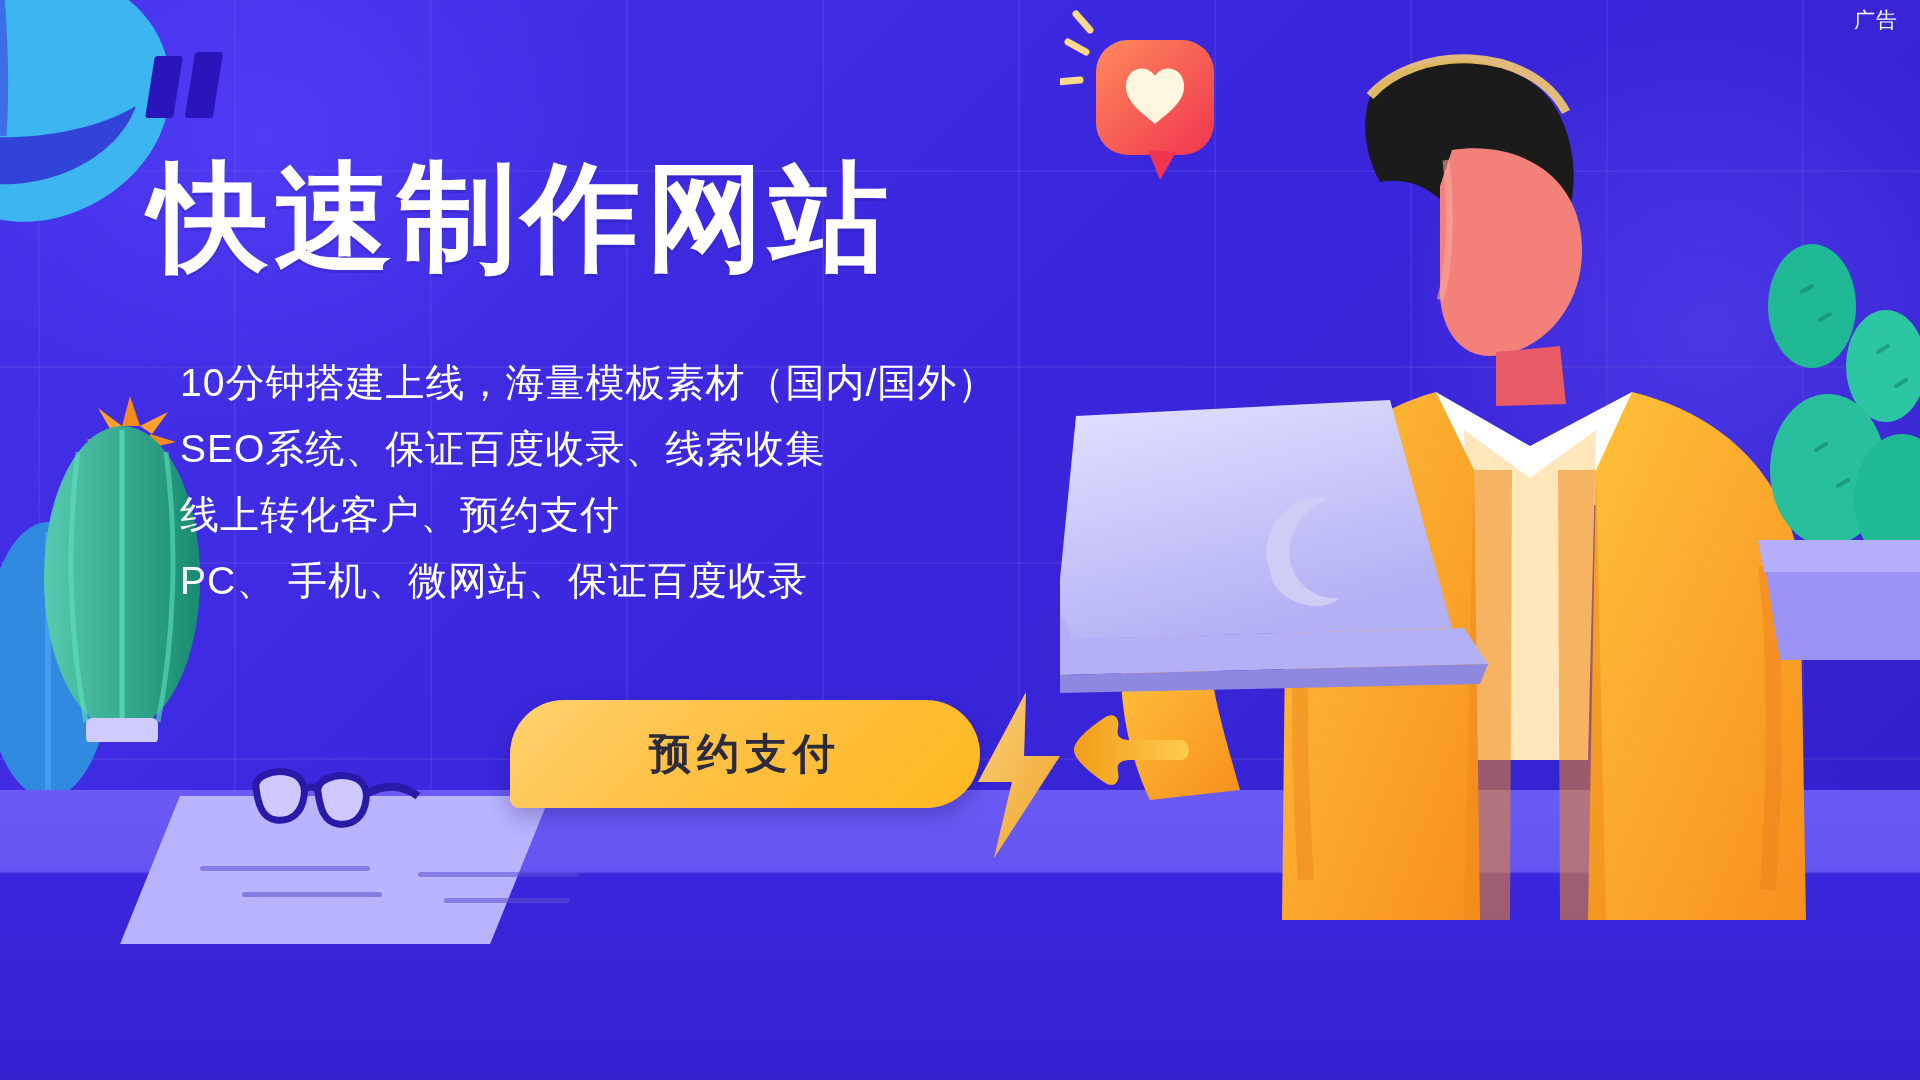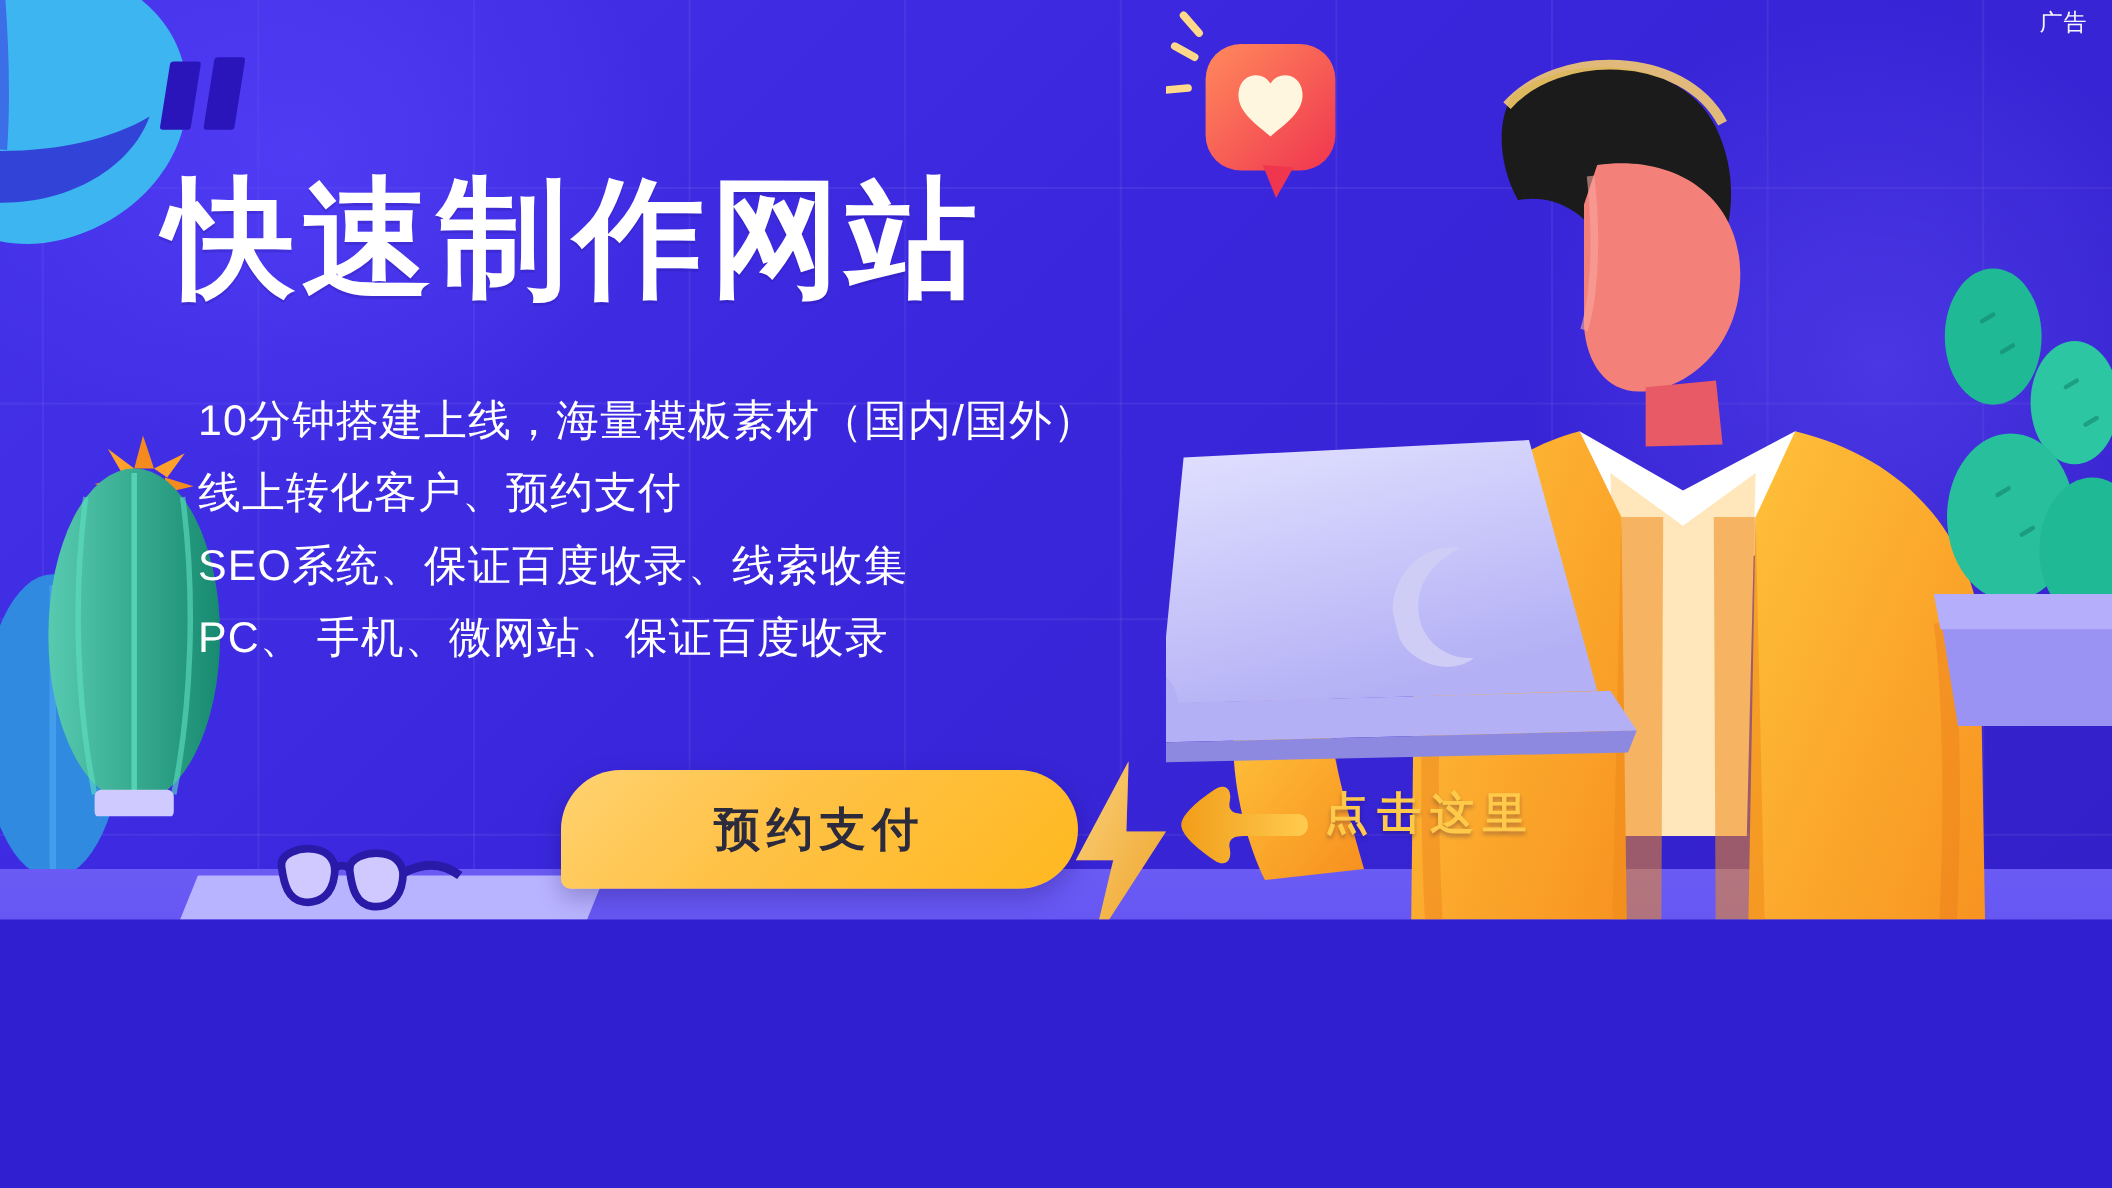--- a/index.html
+++ b/index.html
@@ -8,21 +8,21 @@
     padding: 0;
     background: #2f1fd0;
   }
   body {
     font-family: "Liberation Sans", "DejaVu Sans", sans-serif;
   }
 
   .banner {
     position: relative;
     width: 1920px;
-    height: 836px;
+    height: 1080px;
     overflow: hidden;
     background: #3a27dd;
     background:
       linear-gradient(135deg, #4533ea 0%, #3a27dd 45%, #3320c9 100%);
   }
 
   
   .grid-layer {
     position: absolute;
     inset: 0;
@@ -341,22 +341,22 @@
       <circle cx="-140" cy="556" r="4"></circle>
       <circle cx="-92" cy="580" r="4" fill="#ffd98a"></circle>
     </g>
   </svg>
 
   <div class="content">
     <h1 class="headline">快速制作网站</h1>
 
     <ul class="bullets">
       <li>10分钟搭建上线，海量模板素材（国内/国外）</li>
+      <li>SEO系统、保证百度收录、线索收集</li>
       <li>线上转化客户、预约支付</li>
-      <li>SEO系统、保证百度收录、线索收集</li>
       <li>PC、 手机、微网站、保证百度收录</li>
     </ul>
   </div>
 
   <button class="cta-btn">预约支付</button>
 
   <svg class="bolt" width="110" height="170" viewBox="0 0 110 170">
     <path d="M58 2 L10 92 L44 92 L26 168 L92 66 L56 66 Z" fill="#f7b733"></path>
     <path d="M58 2 L10 92 L44 92 L26 168 L92 66 L56 66 Z" fill="url(#bg1)" opacity=".35"></path>
     <defs>
@@ -371,15 +371,14 @@
     <path d="M6 50 C6 42 18 30 36 18 C46 11 52 18 50 28 C48 36 52 40 62 40 L112 40 C124 40 124 60 112 60 L62 60 C52 60 48 64 50 72 C52 82 46 89 36 82 C18 70 6 58 6 50 Z" fill="#ffb81f"></path>
     <path d="M6 50 C6 42 18 30 36 18 C46 11 52 18 50 28 C48 36 52 40 62 40 L112 40 C124 40 124 60 112 60 L62 60 C52 60 48 64 50 72 C52 82 46 89 36 82 C18 70 6 58 6 50 Z" fill="url(#ag1)" opacity=".45"></path>
     <defs>
       <linearGradient id="ag1" x1="0" y1="0" x2="1" y2="0">
         <stop offset="0" stop-color="#e07c12"></stop>
         <stop offset="1" stop-color="#ffe38a"></stop>
       </linearGradient>
     </defs>
   </svg>
 
-  <div class="click-here">点击这里</div>
 
 </div>
 
 </body></html>

